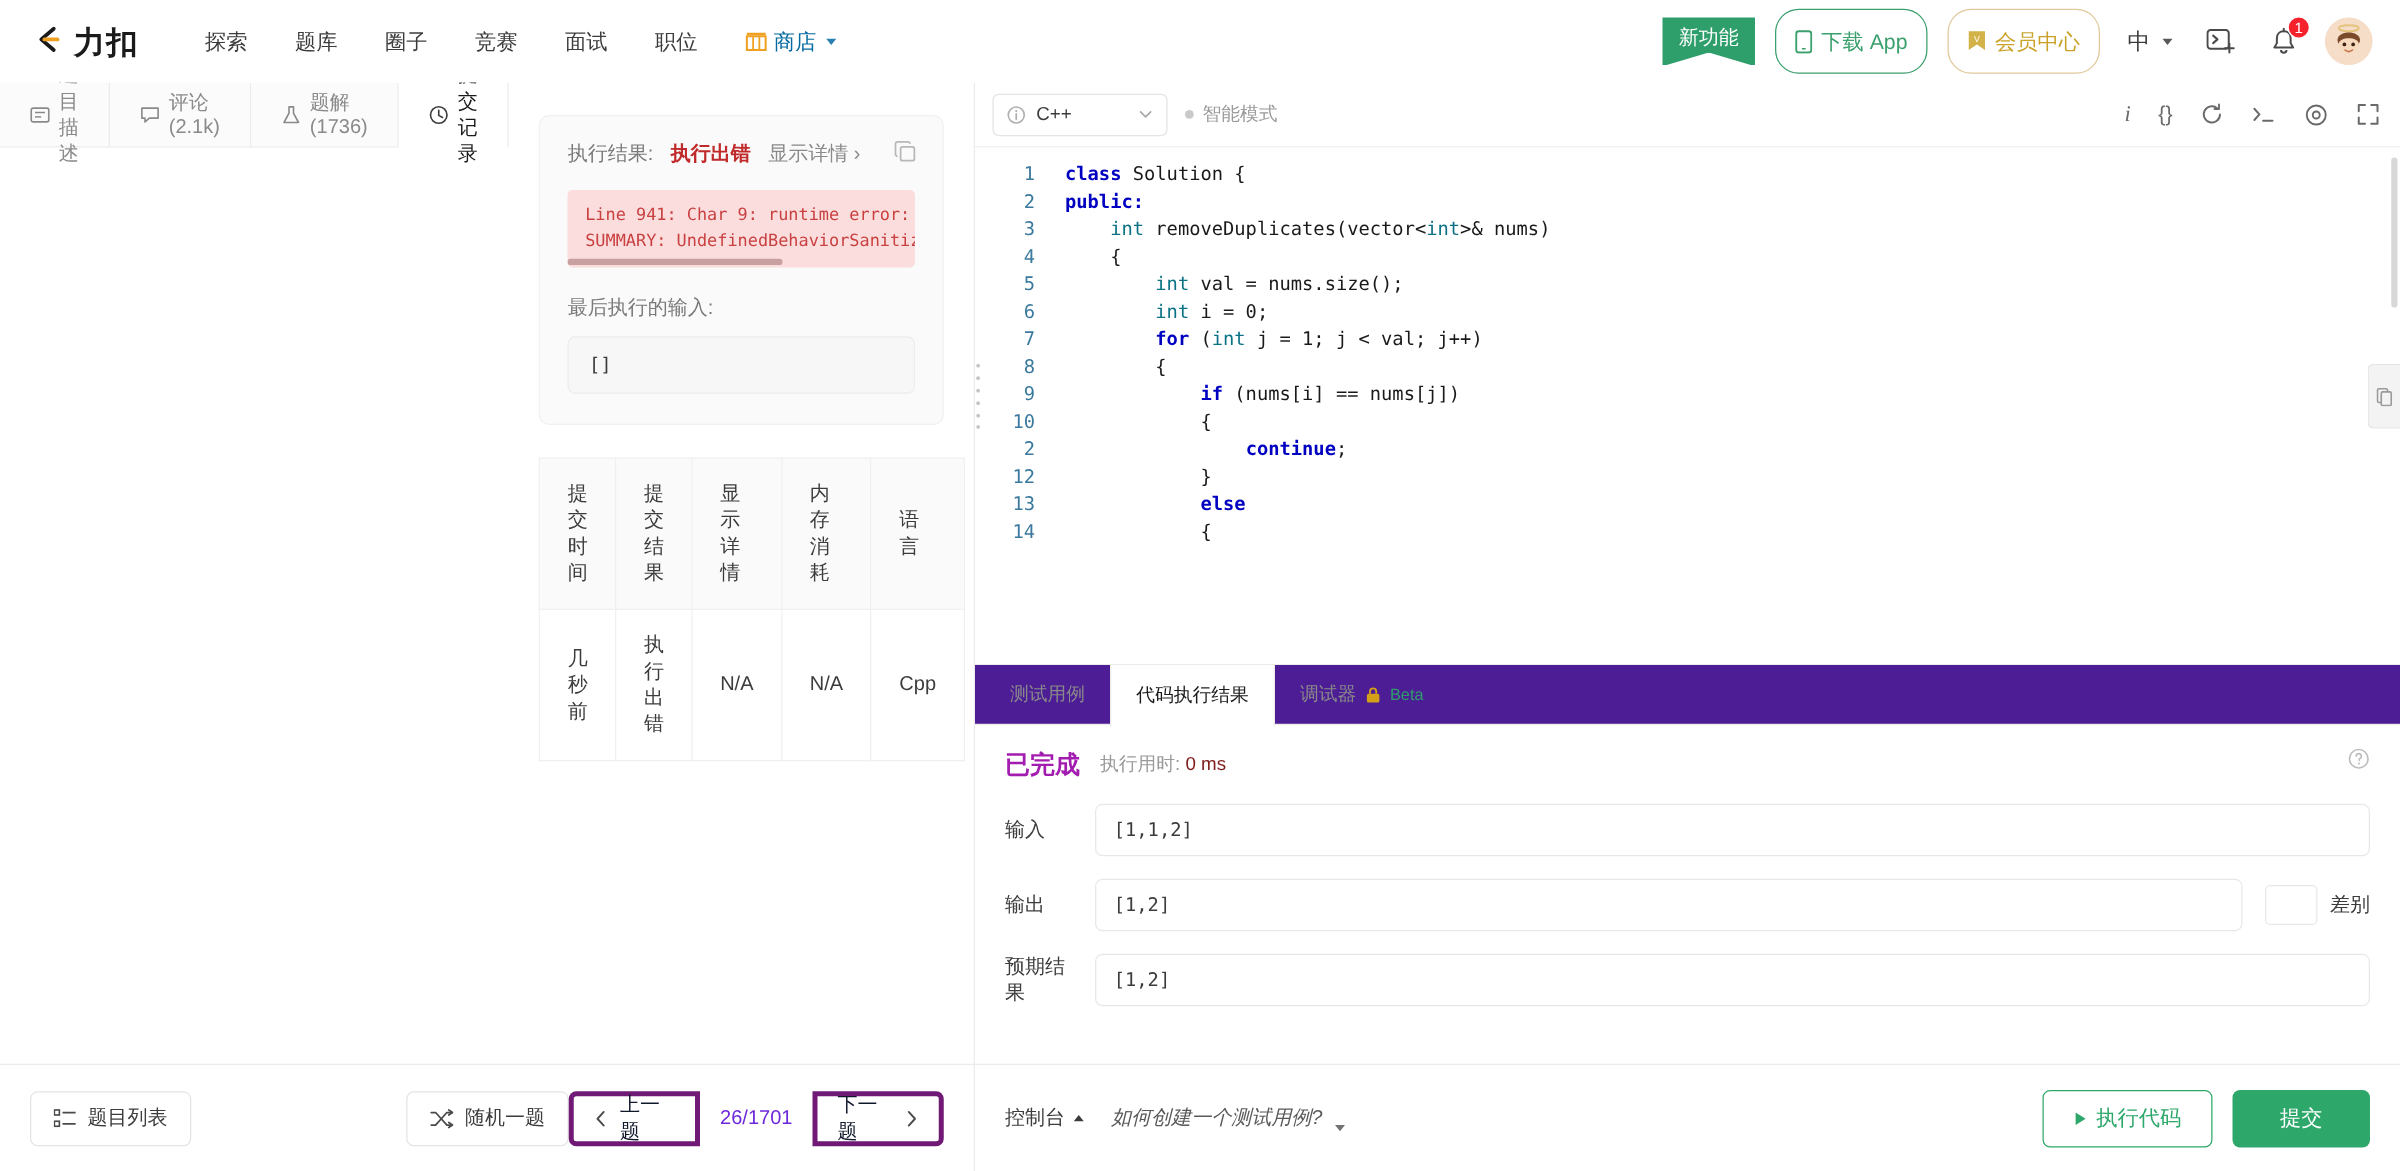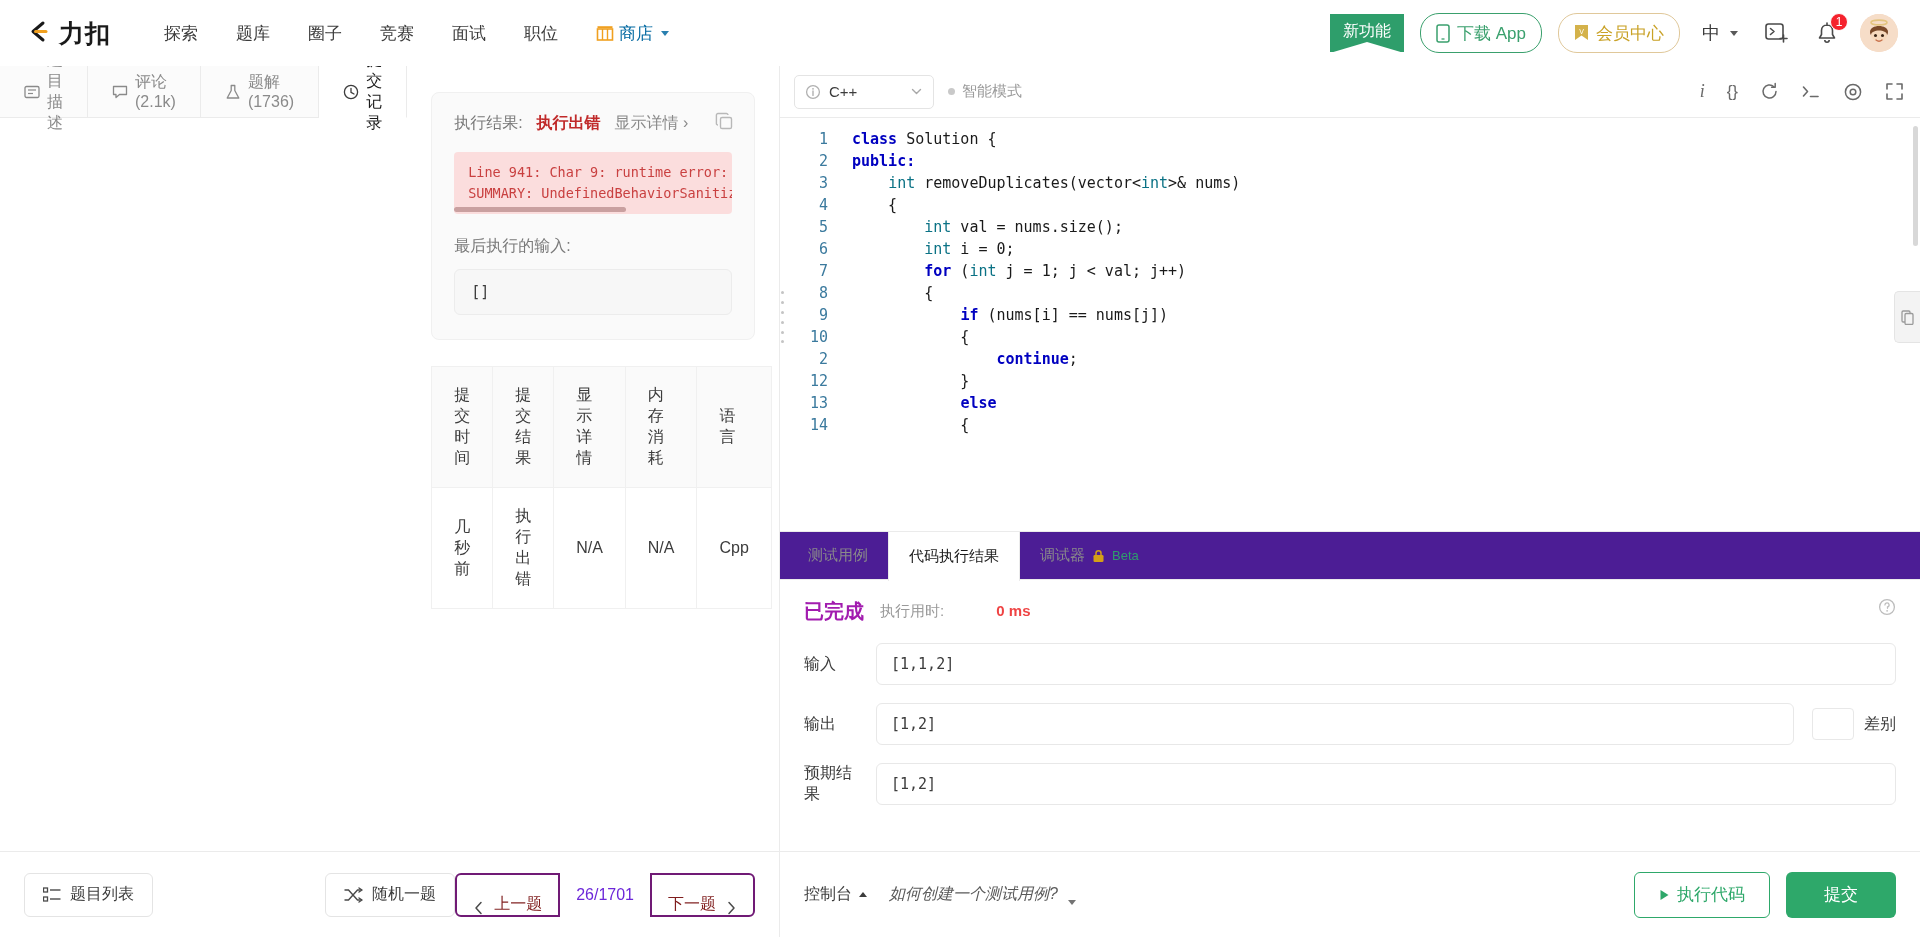--- a/index.html
+++ b/index.html
@@ -35,21 +35,21 @@
   .newfeat-ribbon {
     background: #2e9e6b; color: #fff; font-size: 16px; padding: 9px 13px 13px 13px;
     line-height: 1; position: relative;
   }
   .newfeat-ribbon::after {
     content: ""; position: absolute; left: 0; right: 0; bottom: -1px; height: 11px;
     background: #fff;
     clip-path: polygon(0 100%, 50% 0, 100% 100%);
   }
   .btn-outline {
-    display: flex; align-items: center; gap: 7px; height: 40px; padding: 0 15px;
+    display: flex; align-items: center; gap: 7px; height: 52px; padding: 0 15px;
     border-radius: 19px; font-size: 17px; cursor: pointer; background: #fff;
   }
   .btn-app { border: 1px solid #3aa06d; color: #3aa06d; }
   .btn-vip { border: 1px solid #e0c89a; color: #c9a227; }
   .lang-sel {
     display: flex; align-items: center; gap: 7px; font-size: 18px;
     color: #3c3c3c; cursor: pointer; padding: 0 6px;
   }
   .icon-btn { width: 34px; height: 34px; display: flex; align-items: center; justify-content: center; cursor: pointer; position: relative; }
   .badge {
@@ -175,21 +175,21 @@
     display: flex; align-items: center; gap: 7px; cursor: pointer;
   }
   .ctab.active { background: #fff; color: #1a1a1a; border-left: 1px solid #ebebeb; border-right: 1px solid #ebebeb; margin-bottom: -1px; height: 49px; }
   .beta { color: #2e9e6b; font-size: 13px; }
   .lock-icon { color: #d4a017; }
 
   .console-body { flex: 1; padding: 18px 24px 0 24px; overflow: hidden; position: relative; }
   .status-row { display: flex; align-items: center; gap: 16px; }
   .status-ok { color: #a21caf; font-size: 20px; font-weight: 600; }
   .status-time { color: #9a9a9a; font-size: 15px; }
-  .status-time b { color: #ef4444; font-weight: 700; margin-left: 48px; }
+  .status-time b { color: #7f1d1d; font-weight: 400; }
   .help-icon { position: absolute; top: 18px; right: 24px; color: #b5b5b5; cursor: pointer; }
 
   .field-row { display: flex; align-items: center; gap: 18px; margin-top: 18px; }
   .field-label { width: 54px; flex: 0 0 54px; font-size: 16px; color: #3c3c3c; }
   .field-val {
     flex: 1; height: 42px; border: 1px solid #e8e8e8; border-radius: 6px;
     display: flex; align-items: center; padding: 0 14px;
     font-family: "DejaVu Sans Mono", monospace; font-size: 15px; color: #3c3c3c; background: #fff;
   }
   .diff-wrap { display: flex; align-items: center; gap: 10px; flex: 0 0 auto; }
@@ -200,22 +200,22 @@
   .footer { height: 86px; flex: 0 0 86px; display: flex; border-top: 1px solid #ebebeb; background: #fff; }
   .footer-left { width: 780px; flex: 0 0 780px; display: flex; align-items: center; padding: 0 24px; gap: 0; border-right: 1px solid #ebebeb; }
   .footer-right { flex: 1; display: flex; align-items: center; padding: 0 24px; gap: 22px; }
   .f-btn {
     display: flex; align-items: center; gap: 9px; height: 44px; padding: 0 18px;
     border: 1px solid #e4e4e4; border-radius: 6px; font-size: 16px; color: #3c3c3c;
     cursor: pointer; background: #fff; white-space: nowrap;
   }
   .pager { display: flex; align-items: center; margin-left: auto; }
   .pager-btn {
-    display: flex; align-items: flex-end; gap: 9px; height: 44px; padding: 0 16px;
-    border: 2px solid #701a75; font-size: 16px; color: #7f1d1d; cursor: pointer; background: #fff;
+    display: flex; align-items: center; gap: 9px; height: 44px; padding: 0 16px;
+    border: 4px solid #701a75; font-size: 16px; color: #0f172a; cursor: pointer; background: #fff;
   }
   .pager-btn.left { border-radius: 6px 0 0 6px; }
   .pager-btn.right { border-radius: 0 6px 6px 0; }
   .pager-count { font-size: 16px; color: #6d28d9; padding: 0 16px; }
   .console-toggle { display: flex; align-items: center; gap: 7px; font-size: 16px; color: #3c3c3c; cursor: pointer; }
   .caret-up { width: 0; height: 0; border-left: 4px solid transparent; border-right: 4px solid transparent; border-bottom: 5px solid currentColor; }
   .hint-link { display: flex; align-items: flex-end; gap: 7px; font-size: 16px; color: #5a5a5a; cursor: pointer; font-style: italic; }
   .run-btn {
     margin-left: auto; display: flex; align-items: center; gap: 7px; height: 46px;
     padding: 0 24px; border: 1px solid #2ea86a; border-radius: 6px; color: #2ea86a;

